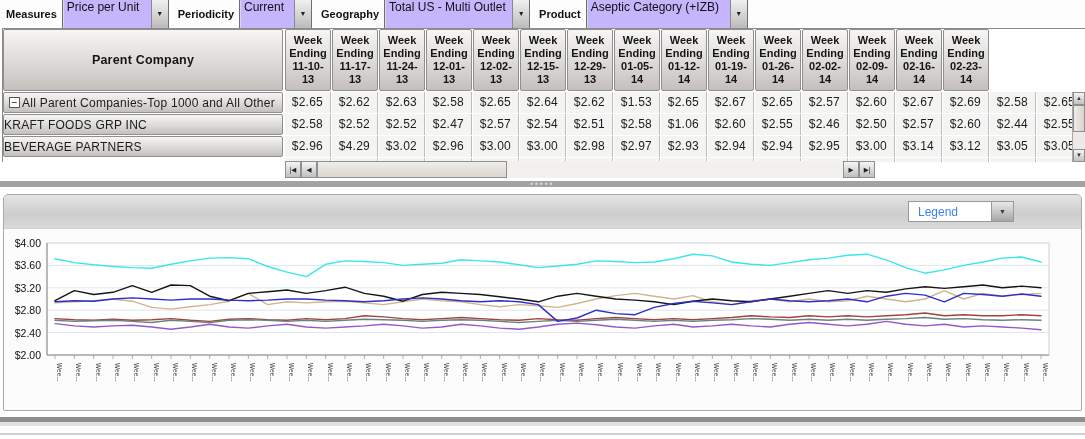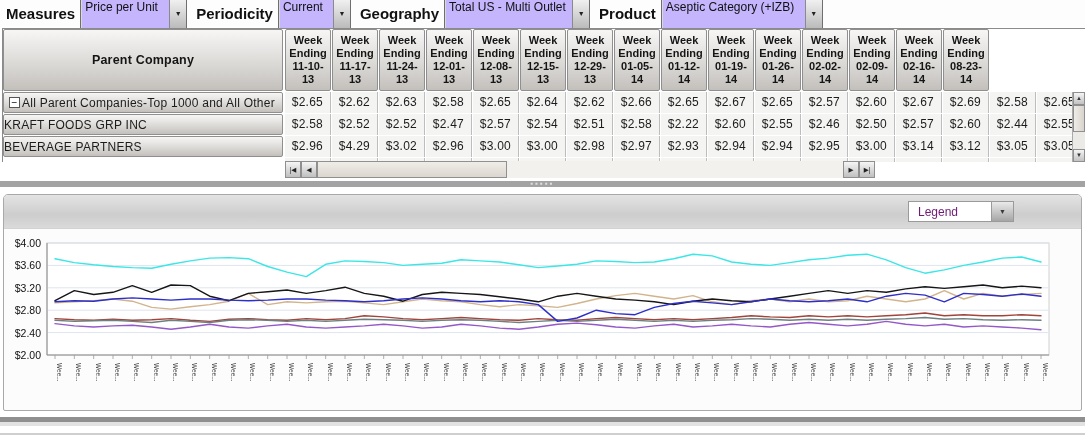--- a/index.html
+++ b/index.html
@@ -2,21 +2,21 @@
 <html><head>
 <meta charset="utf-8">
 <style>
   html,body{margin:0;padding:0;background:#fff;}
   body{font-family:"Liberation Sans",sans-serif;}
   .app{position:relative;width:1085px;height:439px;background:#fff;overflow:hidden;}
 
   
   .toolbar{position:absolute;top:0;left:0;width:1085px;height:27px;display:flex;align-items:center;padding-left:6px;box-sizing:border-box;background:#fdfdfd;}
   .tgroup{display:flex;align-items:center;margin-right:9px;}
-  .tlabel{font-weight:bold;font-size:15px;color:#111;margin-right:5px;white-space:nowrap;}
+  .tlabel{font-weight:bold;font-size:11px;color:#111;margin-right:5px;white-space:nowrap;}
   .combo{display:inline-flex;align-items:stretch;height:34px;background:#c4b5fd;border:1px solid #6f6f6f;box-shadow:inset 1px 1px 0 #d9d9d9;box-sizing:border-box;justify-content:flex-end;}
   .combo-text{font-size:12px;padding:2px 5px 0 4px;white-space:nowrap;color:#111;}
   .combo-btn{width:16px;background:linear-gradient(#f4f4f4,#b7b7b7);border-left:1px solid #8a8a8a;font-size:7px;display:flex;align-items:center;justify-content:center;color:#222;}
 
   
   .table-wrap{position:absolute;top:28px;left:2px;width:1083px;height:134px;border-top:1px solid #8a8a8a;border-left:1px solid #8a8a8a;box-sizing:border-box;background:#fff;}
   .gradbtn{background:linear-gradient(#f7f6f5,#dcdad7 55%,#c3c0bc);border:1px solid #8f8f8f;border-radius:2px;box-sizing:border-box;}
   .thead{display:flex;height:62px;margin-bottom:1px;}
   .corner{width:280px;flex:none;margin-right:2px;display:flex;align-items:center;justify-content:center;font-weight:bold;font-size:12.5px;color:#151515;letter-spacing:.2px;}
   .cols{flex:1;display:flex;overflow:hidden;}
@@ -47,21 +47,21 @@
   .split-top{position:absolute;top:181px;left:0;width:1085px;height:6px;background:#a3a3a3;display:flex;align-items:center;justify-content:center;}
   .grip{color:#dedede;font-size:8px;line-height:4px;letter-spacing:2px;}
   .split-bot{position:absolute;top:417px;left:0;width:1085px;height:5px;background:#8f8f8f;}
   .strip-light{position:absolute;top:422px;left:0;width:1085px;height:4px;background:#e2e2e2;}
   .bottom-line{position:absolute;top:433px;left:0;width:1085px;height:2px;background:#cfcfcf;}
 
   
   .chart-panel{position:absolute;top:194px;left:3px;width:1079px;height:217px;border:1px solid #a9a9a9;border-radius:5px 5px 2px 2px;background:#fcfcfc;box-sizing:border-box;}
   .panel-head{height:33px;background:linear-gradient(#e3e3e3,#cdcdcd 60%,#dadada);border-radius:4px 4px 0 0;position:relative;border-bottom:1px solid #d2d2d2;}
   .legend{position:absolute;top:6px;right:67px;width:106px;height:21px;background:#fff;border:1px solid #9a9a9a;display:flex;align-items:stretch;box-sizing:border-box;}
-  .legend-text{flex:1;font-size:12px;padding:3px 0 0 9px;color:#701a75;}
+  .legend-text{flex:1;font-size:12px;padding:3px 0 0 9px;color:#3b82f6;}
   .legend-btn{width:21px;background:linear-gradient(#e9e9e9,#a6a6a6);border-left:1px solid #9a9a9a;font-size:7px;display:flex;align-items:center;justify-content:center;color:#3a3a3a;}
   #chart{position:absolute;left:5px;top:36px;}
 </style>
 </head>
 <body>
 
 <div class="app">
 
   <div class="toolbar">
     <div class="tgroup">
@@ -95,31 +95,31 @@
   </div>
 
   <div class="table-wrap">
     <div class="thead">
       <div class="corner gradbtn">Parent Company</div>
       <div class="cols" id="colheads">
           <div class="colhead gradbtn">Week Ending 11-10-13</div>
           <div class="colhead gradbtn">Week Ending 11-17-13</div>
           <div class="colhead gradbtn">Week Ending 11-24-13</div>
           <div class="colhead gradbtn">Week Ending 12-01-13</div>
-          <div class="colhead gradbtn">Week Ending 12-08-13</div>
+          <div class="colhead gradbtn">Week Ending 12-02-13</div>
           <div class="colhead gradbtn">Week Ending 12-15-13</div>
           <div class="colhead gradbtn">Week Ending 12-29-13</div>
           <div class="colhead gradbtn">Week Ending 01-05-14</div>
           <div class="colhead gradbtn">Week Ending 01-12-14</div>
           <div class="colhead gradbtn">Week Ending 01-19-14</div>
           <div class="colhead gradbtn">Week Ending 01-26-14</div>
           <div class="colhead gradbtn">Week Ending 02-02-14</div>
           <div class="colhead gradbtn">Week Ending 02-09-14</div>
           <div class="colhead gradbtn">Week Ending 02-16-14</div>
-          <div class="colhead gradbtn">Week Ending 08-23-14</div>
+          <div class="colhead gradbtn">Week Ending 02-23-14</div>
         </div>
     </div>
     <div class="tbody">
       <div class="rowheads" id="rowheads">
           <div class="rowhead gradbtn">
             <span class="toggle">−</span>
             <span>All Parent Companies-Top 1000 and All Other</span>
           </div>
           <div class="rowhead gradbtn rh-indent">
             <span>KRAFT FOODS GRP INC</span>
@@ -130,41 +130,41 @@
         </div>
       <div class="cellgrid" id="cells">
           <div class="cellrow">
             <div class="cell">$2.65</div>
             <div class="cell">$2.62</div>
             <div class="cell">$2.63</div>
             <div class="cell">$2.58</div>
             <div class="cell">$2.65</div>
             <div class="cell">$2.64</div>
             <div class="cell">$2.62</div>
-            <div class="cell">$2.66</div>
+            <div class="cell">$1.53</div>
             <div class="cell">$2.65</div>
             <div class="cell">$2.67</div>
             <div class="cell">$2.65</div>
             <div class="cell">$2.57</div>
             <div class="cell">$2.60</div>
             <div class="cell">$2.67</div>
             <div class="cell">$2.69</div>
             <div class="cell">$2.58</div>
             <div class="cell">$2.65</div>
           </div>
           <div class="cellrow">
             <div class="cell">$2.58</div>
             <div class="cell">$2.52</div>
             <div class="cell">$2.52</div>
             <div class="cell">$2.47</div>
             <div class="cell">$2.57</div>
             <div class="cell">$2.54</div>
             <div class="cell">$2.51</div>
             <div class="cell">$2.58</div>
-            <div class="cell">$2.22</div>
+            <div class="cell">$1.06</div>
             <div class="cell">$2.60</div>
             <div class="cell">$2.55</div>
             <div class="cell">$2.46</div>
             <div class="cell">$2.50</div>
             <div class="cell">$2.57</div>
             <div class="cell">$2.60</div>
             <div class="cell">$2.44</div>
             <div class="cell">$2.55</div>
           </div>
           <div class="cellrow">

